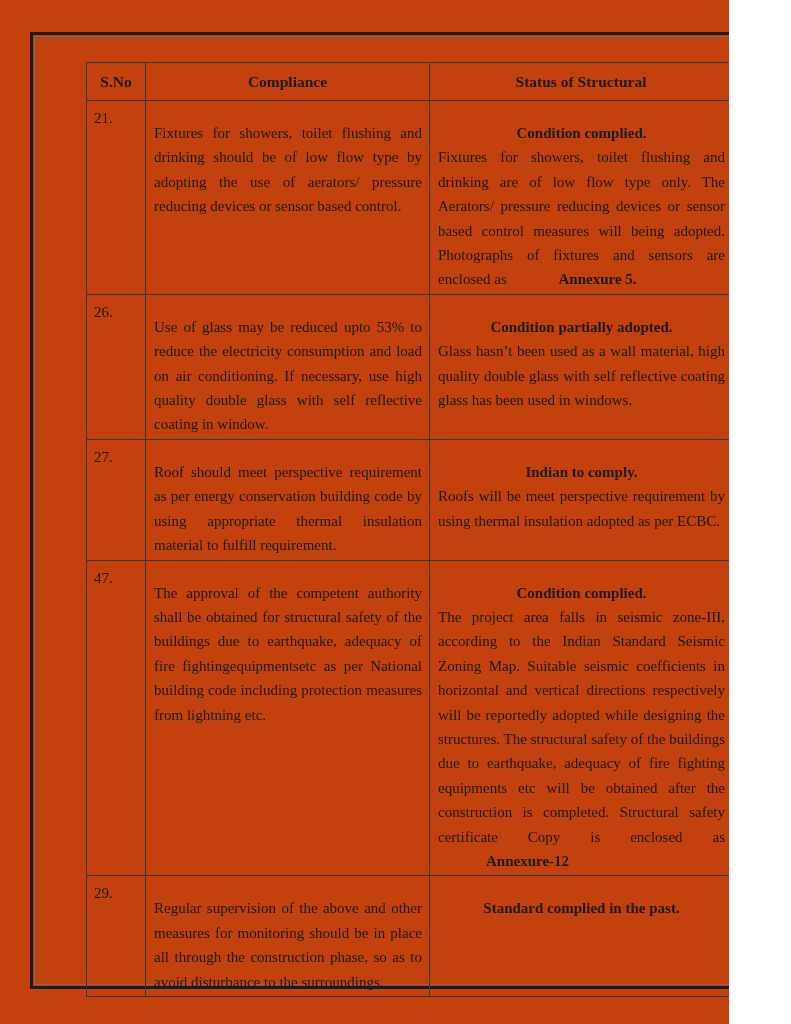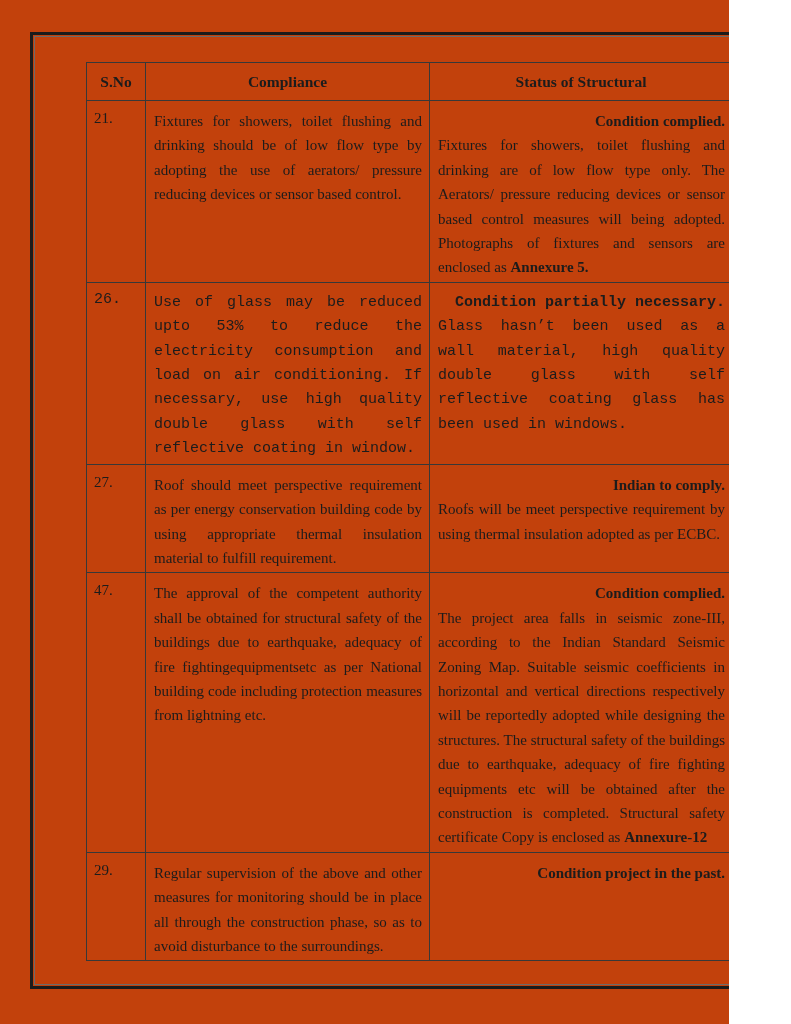--- a/index.html
+++ b/index.html
@@ -59,29 +59,29 @@
     vertical-align: middle;
     font-size: 15.5px;
     height: 38px;
     padding: 2px 4px;
   }
   td.sno {
     padding: 5px 6px 2px 7px;
     line-height: 24.4px;
   }
   td.cond, td.status {
-    padding: 8px 7px 2px 8px;
+    padding: 20px 7px 2px 8px;
     line-height: 24.4px;
   }
   td.cond { text-align: justify; }
-  .status-lead { font-weight: bold; text-align: right; }
+  .status-lead { font-weight: bold; text-align: center; }
   .status-body { text-align: justify; }
-  .annx { font-weight: bold; }
+  .annx { font-weight: bold; margin-left: 48px; }
   tr.r0 td { height: 150px; }
-  tr.r1 td { height: 122px; font-family: Liberation Mono, monospace; }
+  tr.r1 td { height: 122px; }
   tr.r2 td { height: 100px; }
   tr.r3 td { height: 268px; }
   tr.r4 td { height: 95px; margin-left: 9px; }
 </style>
 </head>
 <body>
 
 <div class="canvas">
   <div class="frame">
     <div class="frame-inner"></div>
@@ -106,21 +106,21 @@
         <td class="cond">Fixtures for showers, toilet flushing and drinking should be of low flow type by adopting the use of aerators/ pressure reducing devices or sensor based control.</td>
         <td class="status">
           <div class="status-lead">Condition complied.</div>
           <div class="status-body"><span>Fixtures for showers, toilet flushing and drinking are of low flow type only. The Aerators/ pressure reducing devices or sensor based control measures will being adopted. Photographs of  fixtures and sensors are enclosed as </span><span class="annx">Annexure 5.</span></div>
         </td>
       </tr>
       <tr class="r1">
         <td class="sno">26.</td>
         <td class="cond">Use of glass may be reduced upto 53% to reduce the electricity consumption and load on air conditioning. If necessary, use high quality double glass with self reflective coating in window.</td>
         <td class="status">
-          <div class="status-lead">Condition partially necessary.</div>
+          <div class="status-lead">Condition partially adopted.</div>
           <div class="status-body"><span>Glass hasn’t been used as a wall material, high quality double glass with self reflective coating glass has been used in windows.</span><span class="annx"></span></div>
         </td>
       </tr>
       <tr class="r2">
         <td class="sno">27.</td>
         <td class="cond">Roof should meet perspective requirement as per energy conservation building code by using appropriate thermal insulation material to fulfill requirement.</td>
         <td class="status">
           <div class="status-lead">Indian to comply.</div>
           <div class="status-body"><span>Roofs will be meet perspective requirement by using thermal insulation adopted as per ECBC.</span><span class="annx"></span></div>
         </td>
@@ -130,19 +130,19 @@
         <td class="cond">The approval of the competent authority shall be obtained for structural safety of the buildings due to earthquake, adequacy of fire fightingequipmentsetc as per National building code including protection measures from lightning etc.</td>
         <td class="status">
           <div class="status-lead">Condition complied.</div>
           <div class="status-body"><span>The project area falls in seismic zone-III, according to the Indian Standard Seismic Zoning Map. Suitable seismic coefficients in horizontal and vertical directions respectively will be reportedly adopted while designing the structures. The structural safety of the buildings due to earthquake, adequacy of fire fighting equipments etc will be obtained after the construction is completed. Structural safety certificate Copy is enclosed as </span><span class="annx">Annexure-12</span></div>
         </td>
       </tr>
       <tr class="r4">
         <td class="sno">29.</td>
         <td class="cond">Regular supervision of the above and other measures for monitoring should be in place all through the construction phase, so as to avoid disturbance to the surroundings.</td>
         <td class="status">
-          <div class="status-lead">Condition project in the past.</div>
+          <div class="status-lead">Standard complied in the past.</div>
           <div class="status-body"><span></span><span class="annx"></span></div>
         </td>
       </tr>
     </tbody>
   </table>
 </div>
 
 </body></html>

